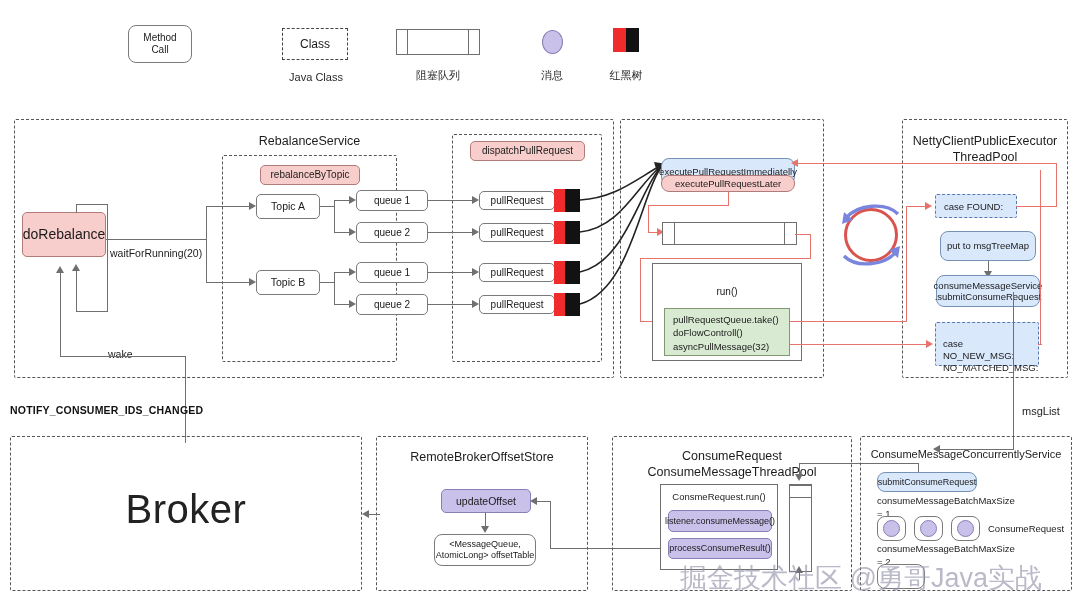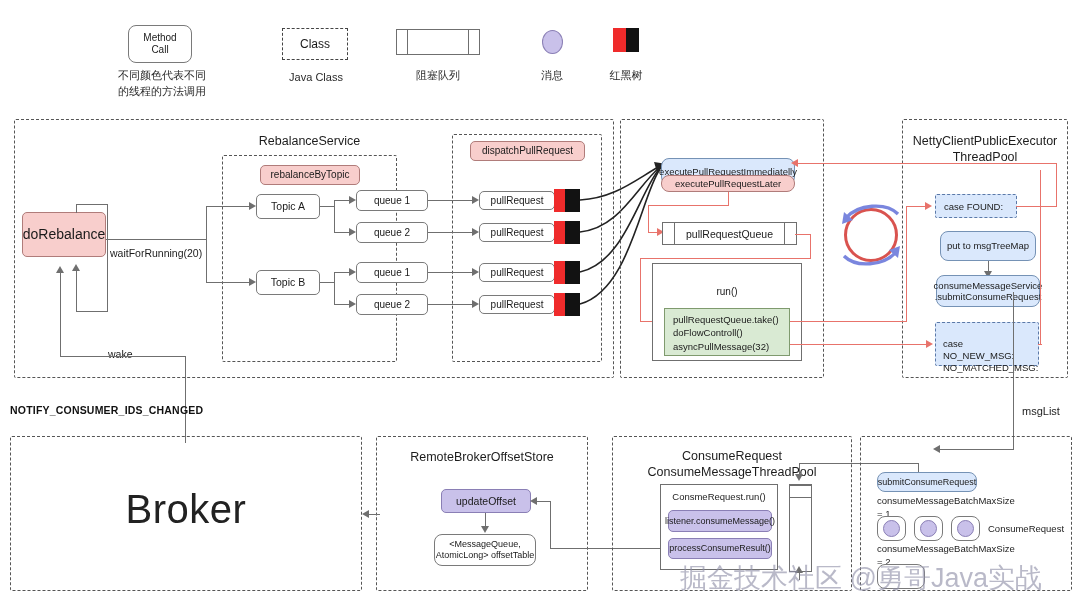--- a/index.html
+++ b/index.html
@@ -71,22 +71,20 @@
 <body>
 
 <div id="root">
 
   <div class="abs box lg-method" style="left:128px;top:25px;">
     <div>
       <div>Method</div>
       <div>Call</div>
     </div>
   </div>
-  <div class="lg-cap" style="left:112px;top:68px;width:100px;">不同颜色代表不同
-的线程的方法调用</div>
 
   <div class="abs lg-class" style="left:282px;top:28px;">
     <span>Class</span>
   </div>
   <div class="lg-cap" style="left:264px;top:70px;width:104px;">Java Class</div>
 
   <div class="bq" style="left:396px;top:29px;width:82px;height:24px;">
     <span class="cap" style="left:10px;"></span>
     <span class="cap" style="right:10px;"></span>
   </div>
@@ -238,21 +236,20 @@
 
   <div class="rv" style="left:728px;top:192px;height:13px;"></div>
   <div class="rh" style="left:648px;top:205px;width:81px;"></div>
   <div class="rv" style="left:648px;top:205px;height:27px;"></div>
   <div class="rh" style="left:648px;top:232px;width:11px;"></div>
   <div class="ah rar-r" style="left:657px;top:228px;"></div>
 
   <div class="bq" style="left:662px;top:222px;width:133px;height:21px;">
     <span class="cap" style="left:11px;"></span>
     <span class="cap" style="right:11px;"></span>
-    <span class="bqtxt">pullRequestQueue</span>
   </div>
 
   <div class="rh" style="left:795px;top:234px;width:16px;"></div>
   <div class="rv" style="left:810px;top:234px;height:24px;"></div>
   <div class="rh" style="left:640px;top:258px;width:171px;"></div>
   <div class="rv" style="left:640px;top:258px;height:63px;"></div>
   <div class="rh" style="left:640px;top:321px;width:20px;"></div>
   <div class="ah rar-r" style="left:658px;top:317px;"></div>
 
   <div class="abs" style="left:652px;top:263px;width:150px;height:98px;border:1.4px solid #6f6f6f;background:#fff;"></div>
@@ -366,20 +363,21 @@
   <div class="av ar-d" style="left:795px;top:474px;"></div>
   <div class="v" style="left:799px;top:463px;height:13px;"></div>
   <div class="h" style="left:799px;top:463px;width:119px;"></div>
   <div class="v" style="left:918px;top:463px;height:20px;"></div>
   <div class="ah ar-l" style="left:918px;top:479px;"></div>
 
   <div class="v" style="left:799px;top:570px;height:10px;"></div>
   <div class="av ar-u" style="left:795px;top:566px;"></div>
 
   <div class="abs dashbox" style="left:860px;top:436px;width:212px;height:155px;"></div>
+  <div class="title" style="left:860px;top:448px;width:212px;font-size:11px;">ConsumeMessageConcurrentlyService</div>
 
   <div class="abs box blue" style="left:877px;top:472px;width:100px;height:20px;font-size:9px;">
     <span>submitConsumeRequest</span>
   </div>
 
   <div class="lbl" style="left:877px;top:495px;font-size:9.5px;">consumeMessageBatchMaxSize</div>
   <div class="lbl" style="left:877px;top:508px;font-size:9.5px;">= 1</div>
 
   <div class="abs box" style="left:877px;top:516px;width:29px;height:25px;">
     <span class="msgdot" style="position:relative;left:0;top:0;width:15px;height:15px;"></span>

